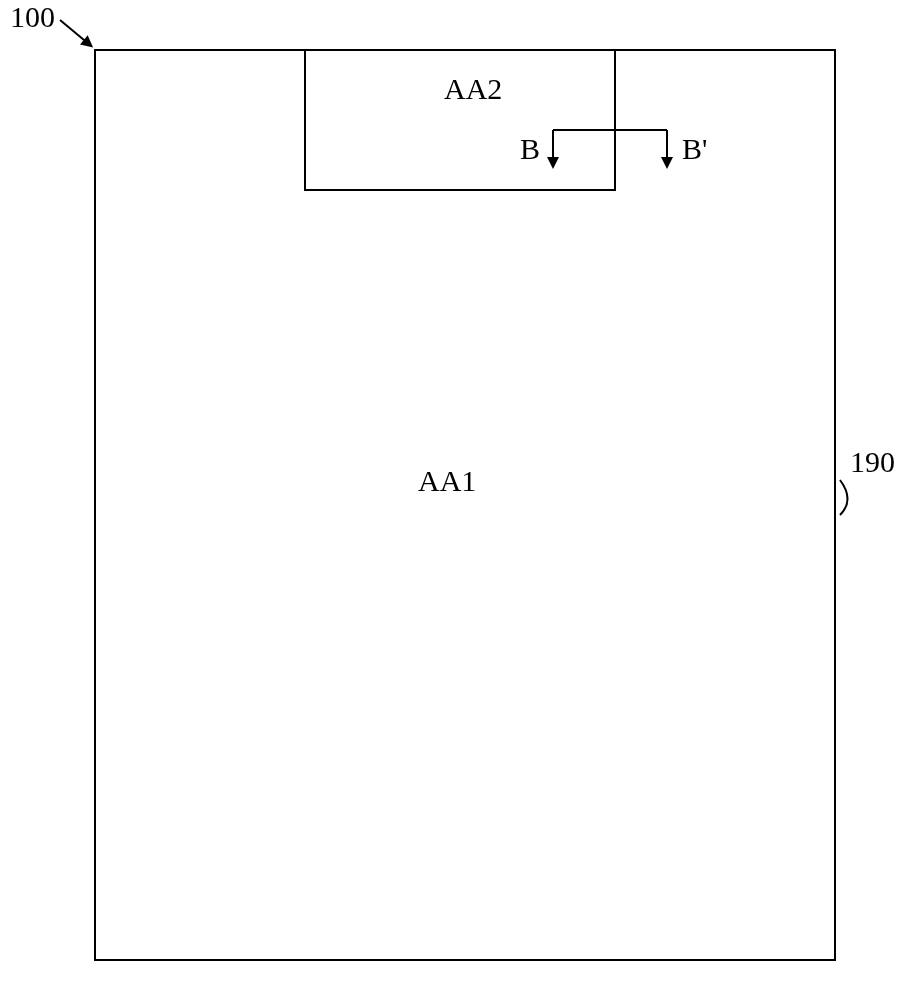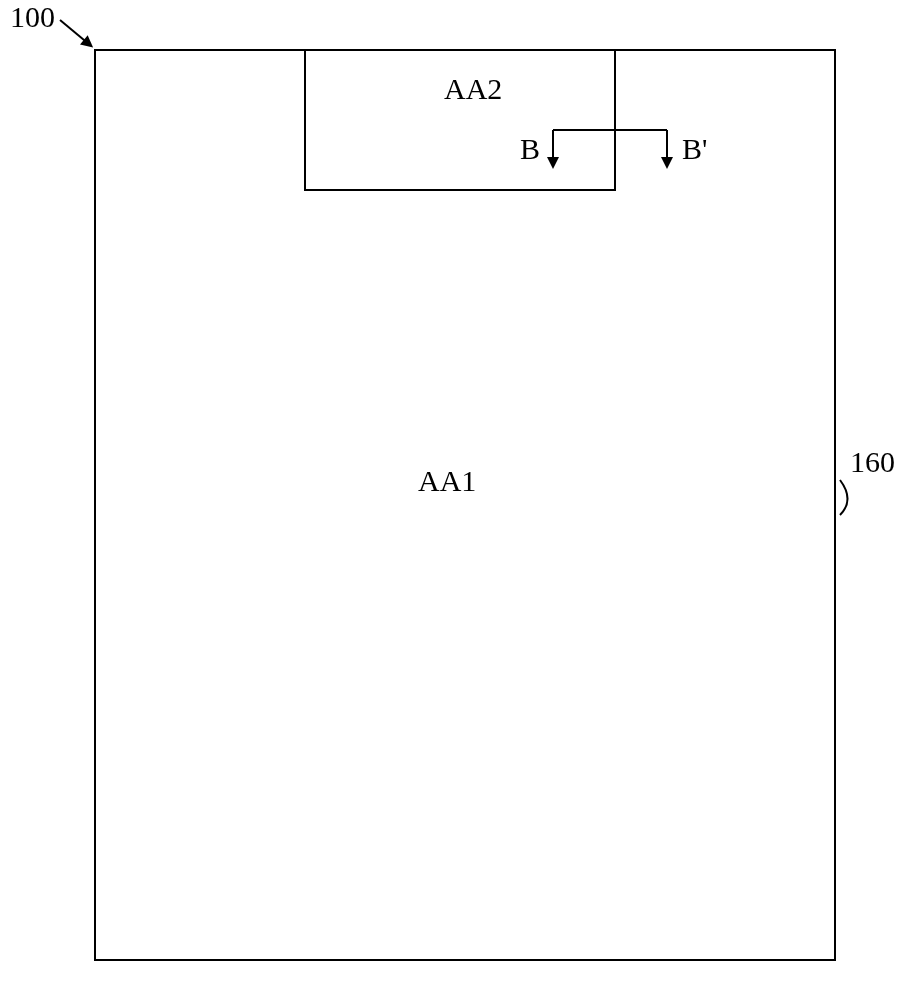--- a/index.html
+++ b/index.html
@@ -46,18 +46,18 @@
     <path id="section-horiz" fill="none" stroke="#000" stroke-width="2" d="M 553 130 L 667 130"></path>
     <line id="section-down-left" stroke="#000" stroke-width="2" marker-end="url(#arrowhead)" x1="553" y1="130" x2="553" y2="165"></line>
     <line id="section-down-right" stroke="#000" stroke-width="2" marker-end="url(#arrowhead)" x1="667" y1="130" x2="667" y2="165"></line>
 
     <line id="ref100-arrow" stroke="#000" stroke-width="2" marker-end="url(#arrowhead)" x1="60" y1="20" x2="90" y2="45"></line>
 
     <path id="ref110-hook" fill="none" stroke="#000" stroke-width="2" d="M 840 480 Q 855 500 840 515"></path>
   </svg>
 
   <span id="lbl-100" class="label" style="left: 10px; top: 0px;">100</span>
-  <span id="lbl-110" class="label" style="left: 850px; top: 445px;">160</span>
+  <span id="lbl-110" class="label" style="left: 850px; top: 445px;">190</span>
   <span id="lbl-AA1" class="label" style="left: 418px; top: 440px; margin-top: 24px;">AA1</span>
   <span id="lbl-AA2" class="label" style="left: 420px; top: 72px; margin-left: 24px;">AA2</span>
   <span id="lbl-B" class="label" style="left: 520px; top: 132px;">B</span>
   <span id="lbl-Bp" class="label" style="left: 682px; top: 132px;">B'</span>
 </div>
 
 </body></html>

